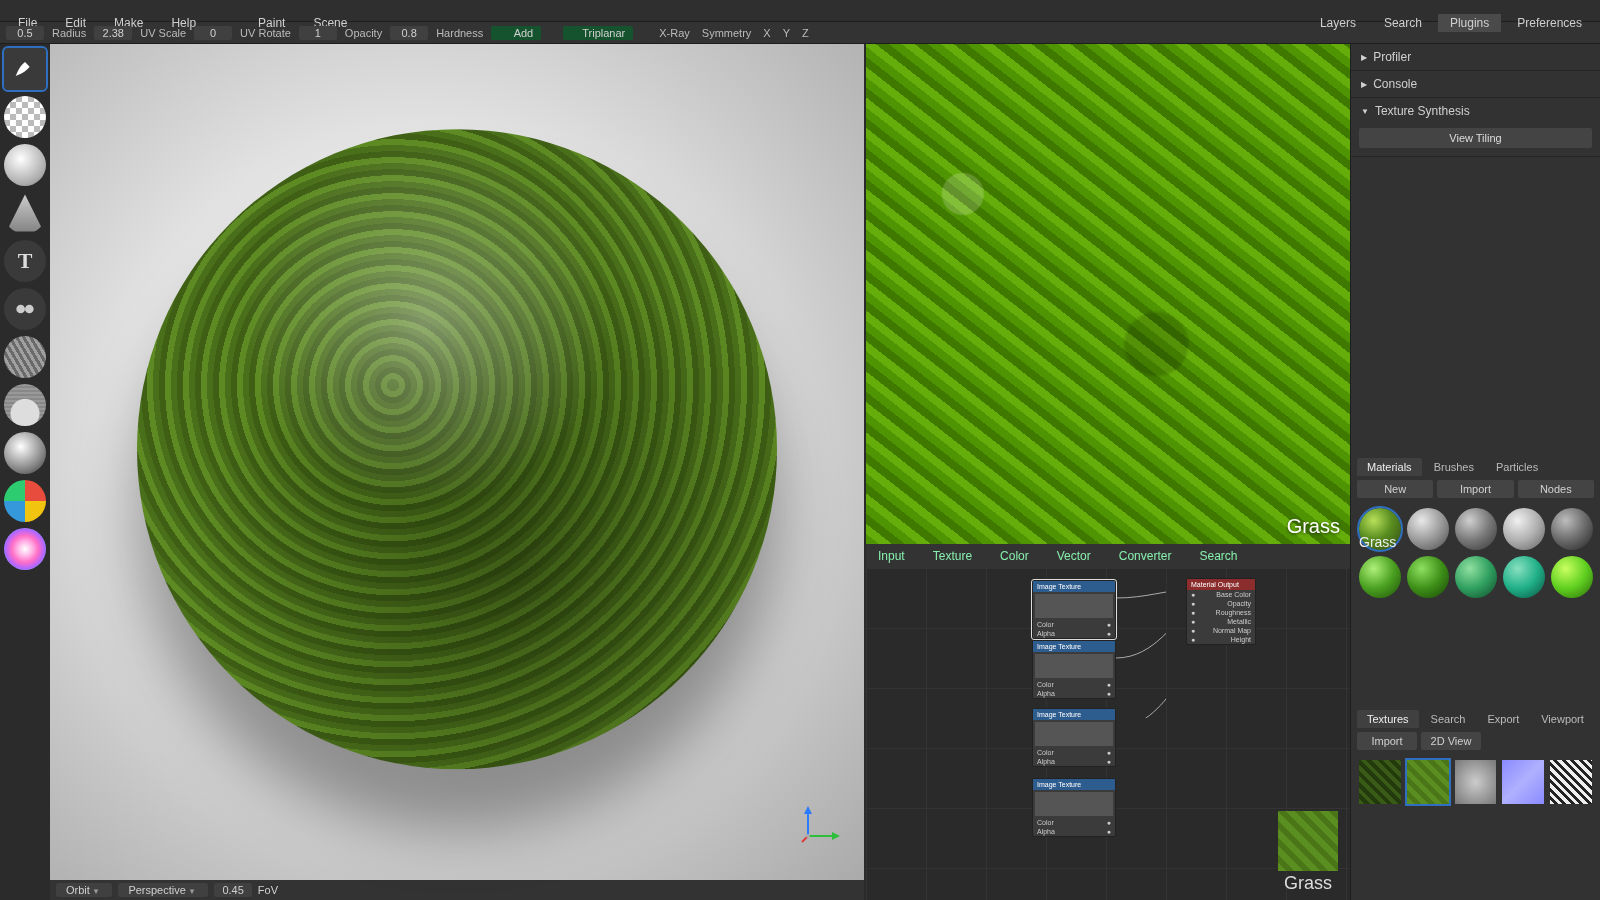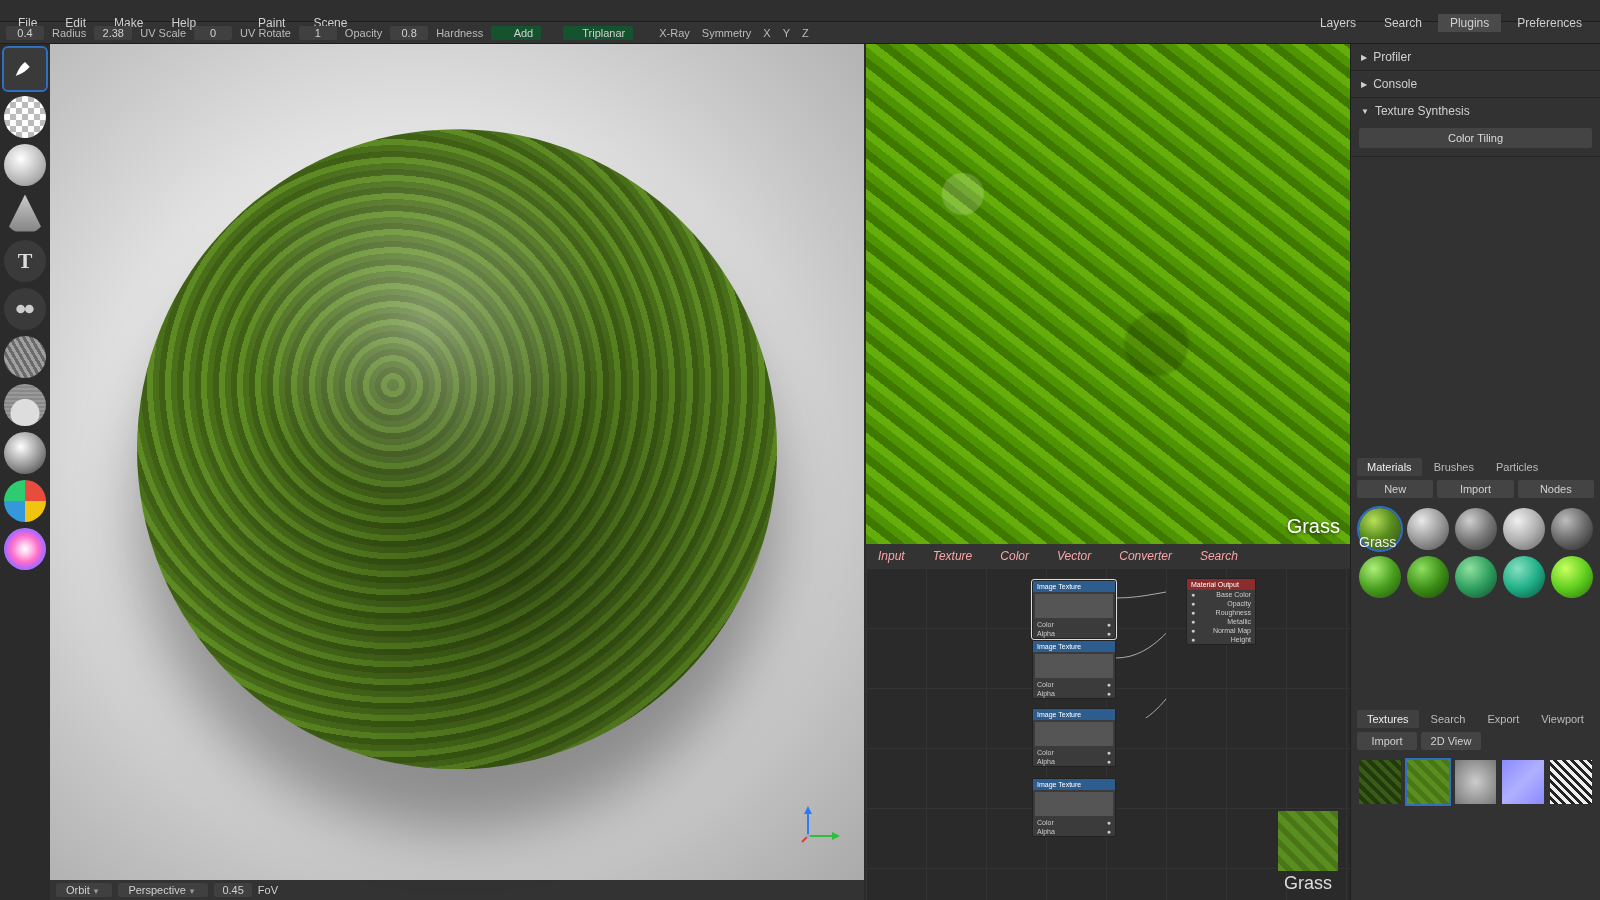--- a/index.html
+++ b/index.html
@@ -53,21 +53,21 @@
   background:
     radial-gradient(circle at 20% 30%, rgba(255,255,255,0.18) 0 20px, transparent 22px),
     radial-gradient(circle at 60% 60%, rgba(0,0,0,0.15) 0 30px, transparent 34px),
     repeating-linear-gradient(38deg, #5a8e20 0 8px, #6ea52a 8px 16px, #4a7618 16px 24px),
     #5a8e20;
   filter:contrast(1.1) saturate(1.2);
 }
 .texview .label { position:absolute; right:10px; bottom:6px; color:#fff; font-size:20px; text-shadow:0 1px 3px rgba(0,0,0,0.6); } 
 
 .nodebar { height:24px; background:#333; display:flex; align-items:center; gap:28px; padding:0 12px; }
-.nodebar .t { color:#fca5a5; cursor:pointer;font-style:italic; }
+.nodebar .t { color:#86efac; cursor:pointer; }
 .nodegraph { flex:1; background:#2a2a2a; position:relative; overflow:hidden;
   background-image:
     linear-gradient(#333 1px, transparent 1px),
     linear-gradient(90deg, #333 1px, transparent 1px);
   background-size: 60px 60px;
 }
 .node { position:absolute; width:84px; background:#3b3b3b; border:1px solid #222; font-size:7px; border-radius:2px; }
 .node .hdr { padding:2px 4px; color:#fff; font-size:7px; }
 .node .row { padding:1px 4px; color:#ccc; display:flex; justify-content:space-between; }
 .node.blue .hdr { background:#2d5c8f; }
@@ -110,21 +110,21 @@
   <div class="menu">Paint</div>
   <div class="menu">Scene</div>
   <div class="gap"></div>
   <div class="menu">Layers</div>
   <div class="menu">Search</div>
   <div class="menu active">Plugins</div>
   <div class="menu">Preferences</div>
 </div>
 
 <div class="optbar">
-  <div class="val">0.4</div>
+  <div class="val">0.5</div>
   <div class="lbl">Radius</div>
   <div class="val">2.38</div>
   <div class="lbl">UV Scale</div>
   <div class="val">0</div>
   <div class="lbl">UV Rotate</div>
   <div class="val">1</div>
   <div class="lbl">Opacity</div>
   <div class="val">0.8</div>
   <div class="lbl">Hardness</div>
   <div class="sel" style="min-width:50px">Add</div>
@@ -299,21 +299,21 @@
           <span class="caret">▶</span>
           <span>Console</span>
         </div>
     </div>
     <div class="plugin-section">
       <div class="plugin-hdr">
           <span class="caret">▼</span>
           <span>Texture Synthesis</span>
         </div>
       <div class="plugin-body">
-        <button class="makebtn">Color Tiling</button>
+        <button class="makebtn">View Tiling</button>
       </div>
     </div>
 
     <div class="flex-spacer"></div>
 
     <div>
       <div class="panel-tabs">
         <div class="tab active">Materials</div>
         <div class="tab">Brushes</div>
         <div class="tab">Particles</div>

